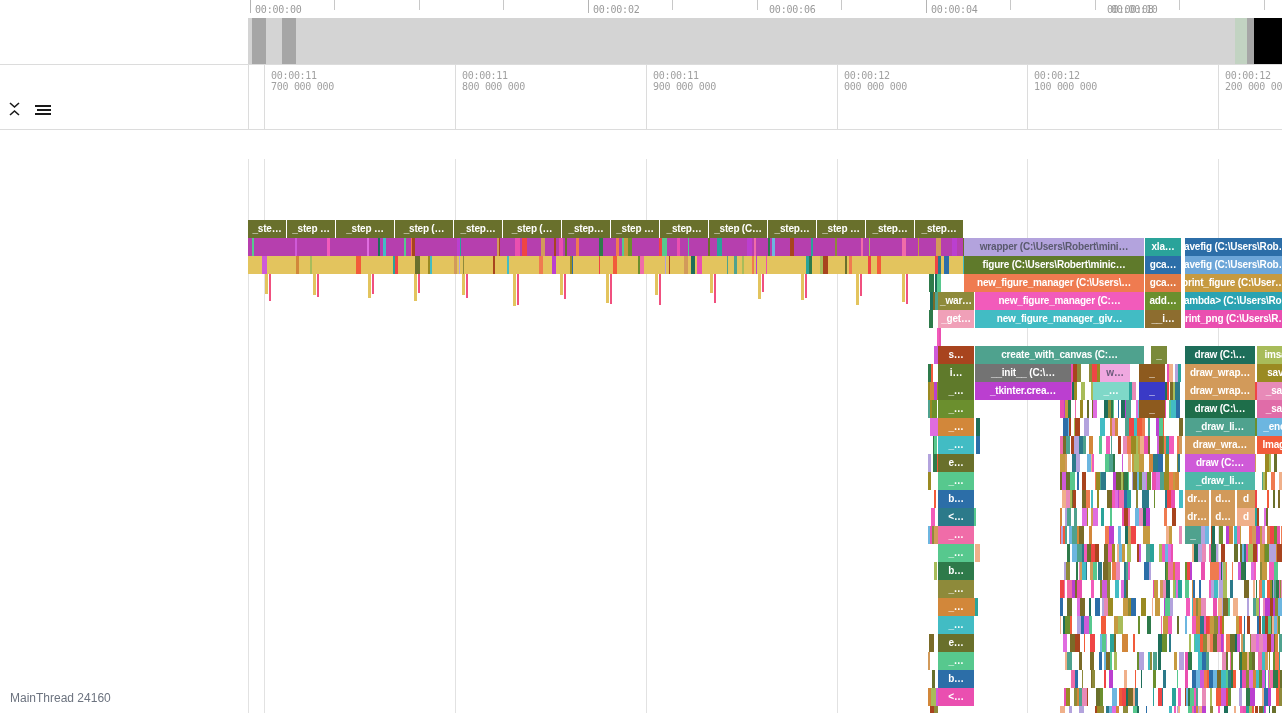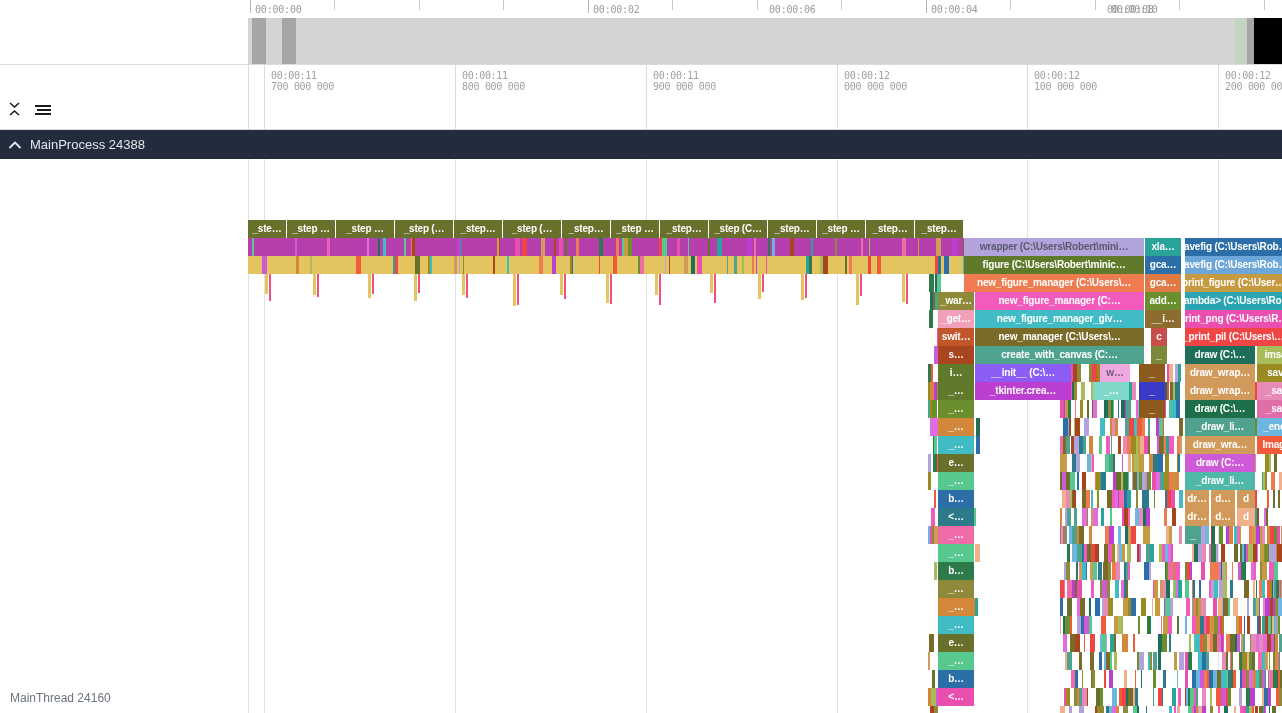--- a/index.html
+++ b/index.html
@@ -130,28 +130,20 @@
     </span>
     <span class="ic">
       <svg width="18" height="18" viewBox="0 0 18 18">
         <rect x="1" y="5" width="16" height="2" fill="#1a1a1a"></rect>
         <rect x="3" y="9" width="14" height="2" fill="#1a1a1a"></rect>
         <rect x="1" y="13" width="16" height="2" fill="#1a1a1a"></rect>
       </svg>
     </span>
   </div>
 
-  <div class="procbar">
-    <span class="chev">
-      <svg width="14" height="14" viewBox="0 0 14 14">
-        <path d="M2 9.5 L7 4.5 L12 9.5" stroke="#e4e7ec" stroke-width="1.8" fill="none" stroke-linecap="round" stroke-linejoin="round"></path>
-      </svg>
-    </span>
-    <span class="ptitle">MainProcess 24388</span>
-  </div>
 
   <div class="tracks">
     <div class="gutter"></div>
     <div id="gridlines">
         <div class="gridline" style="left: 248px;"></div>
         <div class="gridline" style="left: 264px;"></div>
         <div class="gridline" style="left: 455px;"></div>
         <div class="gridline" style="left: 646px;"></div>
         <div class="gridline" style="left: 837px;"></div>
         <div class="gridline" style="left: 1027px;"></div>
@@ -1181,36 +1173,30 @@
           <div class="bx lbl" style="left: 727px; width: 169px; background: rgb(242, 91, 187); color: rgb(255, 255, 255);">new_figure_manager (C:…</div>
           <div class="bx lbl" style="left: 897px; width: 36px; background: rgb(107, 143, 46); color: rgb(255, 255, 255);">add…</div>
           <div class="bx lbl" style="left: 937px; width: 97px; background: rgb(42, 163, 178); color: rgb(255, 255, 255);">&lt;lambda&gt; (C:\Users\Ro…</div>
         </div>
         <div class="fr" style="top: 151px; height: 18px;">
           <div class="bx lbl" style="left: 690px; width: 36px; background: rgb(240, 160, 184); color: rgb(255, 255, 255);">_get…</div>
           <div class="bx lbl" style="left: 727px; width: 169px; background: rgb(66, 188, 196); color: rgb(255, 255, 255);">new_figure_manager_giv…</div>
           <div class="bx lbl" style="left: 897px; width: 36px; background: rgb(141, 109, 47); color: rgb(255, 255, 255);">__i…</div>
           <div class="bx lbl" style="left: 937px; width: 97px; background: rgb(234, 79, 176); color: rgb(255, 255, 255);">print_png (C:\Users\R…</div>
         </div>
-        <div class="fr" style="top: 169px; height: 18px;">
-          <div class="bx lbl" style="left: 690px; width: 36px; background: rgb(192, 86, 42); color: rgb(255, 255, 255);">swit…</div>
-          <div class="bx lbl" style="left: 727px; width: 169px; background: rgb(122, 107, 40); color: rgb(255, 255, 255);">new_manager (C:\Users\…</div>
-          <div class="bx lbl" style="left: 903px; width: 16px; background: rgb(202, 77, 77); color: rgb(255, 255, 255);">c</div>
-          <div class="bx lbl" style="left: 937px; width: 97px; background: rgb(239, 69, 69); color: rgb(255, 255, 255);">_print_pil (C:\Users\…</div>
-        </div>
         <div class="fr" style="top: 187px; height: 18px;">
           <div class="bx lbl" style="left: 690px; width: 36px; background: rgb(168, 68, 30); color: rgb(255, 255, 255);">s…</div>
           <div class="bx lbl" style="left: 727px; width: 169px; background: rgb(79, 162, 142); color: rgb(255, 255, 255);">create_with_canvas (C:…</div>
           <div class="bx lbl" style="left: 903px; width: 16px; background: rgb(122, 138, 58); color: rgb(255, 255, 255);">_</div>
           <div class="bx lbl" style="left: 937px; width: 70px; background: rgb(30, 110, 90); color: rgb(255, 255, 255);">draw (C:\…</div>
           <div class="bx lbl" style="left: 1009px; width: 70px; background: rgb(168, 188, 90); color: rgb(255, 255, 255);">imsave (C…</div>
         </div>
         <div class="fr" style="top: 205px; height: 18px;">
           <div class="bx lbl" style="left: 690px; width: 36px; background: rgb(95, 122, 43); color: rgb(255, 255, 255);">i…</div>
-          <div class="bx lbl" style="left: 727px; width: 96px; background: #8b5cf6; color: rgb(255, 255, 255);">__init__ (C:\…</div>
+          <div class="bx lbl" style="left: 727px; width: 96px; background: #737373; color: rgb(255, 255, 255);">__init__ (C:\…</div>
           <div class="bx lbl" style="left: 852px; width: 30px; background: rgb(240, 168, 224); color: rgb(106, 90, 122);">w…</div>
           <div class="bx lbl" style="left: 891px; width: 26px; background: rgb(141, 90, 30); color: rgb(255, 255, 255);">_</div>
           <div class="bx lbl" style="left: 937px; width: 70px; background: rgb(210, 154, 90); color: rgb(255, 255, 255);">draw_wrap…</div>
           <div class="bx lbl" style="left: 1009px; width: 70px; background: rgb(154, 138, 34); color: rgb(255, 255, 255);">save (C:\…</div>
         </div>
         <div class="fr" style="top: 223px; height: 18px;">
           <div class="bx lbl" style="left: 690px; width: 36px; background: rgb(95, 122, 43); color: rgb(255, 255, 255);">_…</div>
           <div class="bx lbl" style="left: 727px; width: 96px; background: rgb(187, 63, 208); color: rgb(255, 255, 255);">_tkinter.crea…</div>
           <div class="bx lbl" style="left: 845px; width: 36px; background: rgb(127, 216, 200); color: rgb(255, 255, 255);">_…</div>
           <div class="bx lbl" style="left: 891px; width: 26px; background: rgb(58, 58, 198); color: rgb(255, 255, 255);">_</div>

